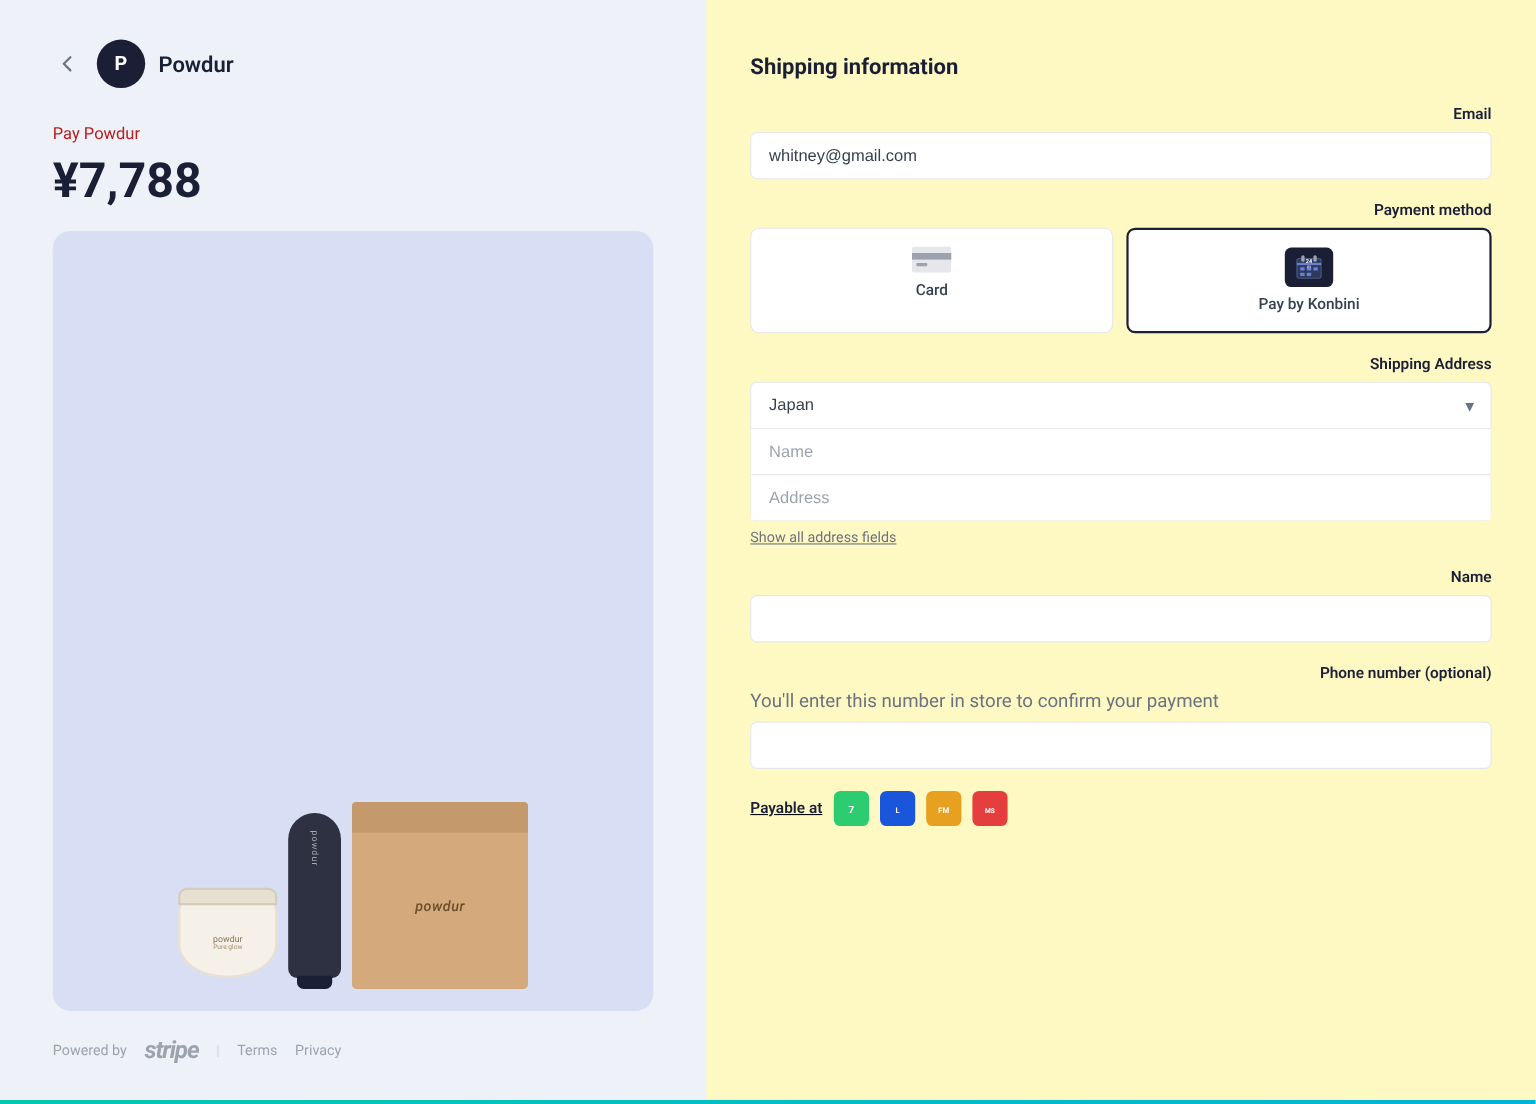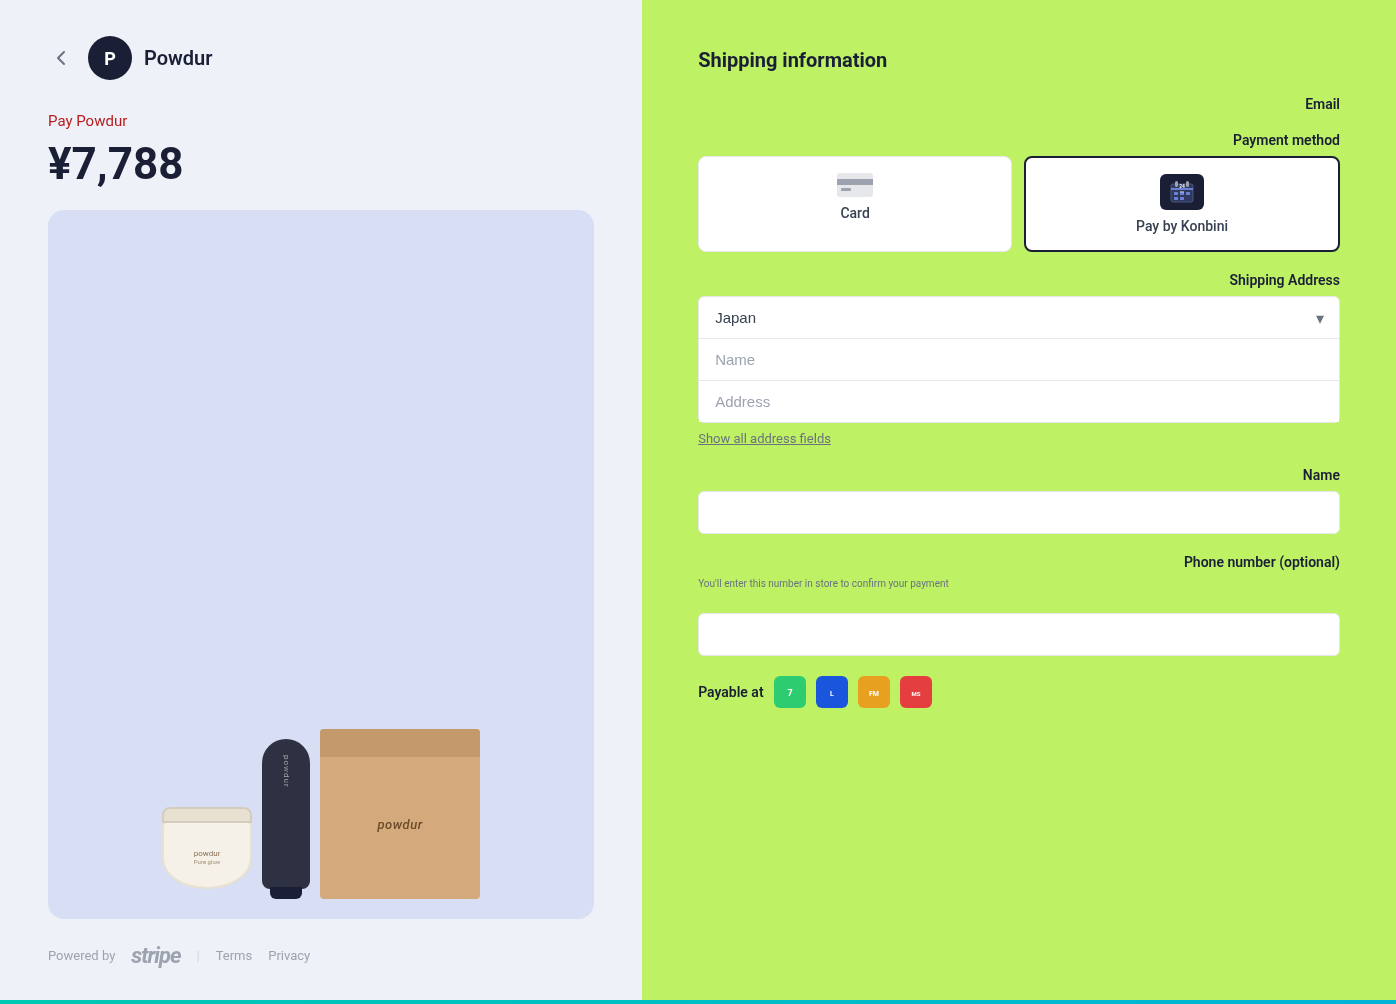--- a/index.html
+++ b/index.html
@@ -209,22 +209,22 @@
     }
     .footer-link {
       color: #9ca3af;
       text-decoration: none;
       cursor: pointer;
     }
 
     
     .right-panel {
       width: 54%;
-      background: #bef264;
-      padding: 48px 56px;
+      background: #fef9c3;
+      padding: 48px 40px;
       overflow-y: auto;
     }
 
     .section-title {
       font-size: 20px;
       font-weight: 700;
       color: #1a1f36;
       margin-bottom: 24px;
     }
 
@@ -347,20 +347,21 @@
       width: 36px;
       height: 24px;
     }
 
     
     .payable-at-row {
       display: flex;
       align-items: center;
       gap: 10px;
       margin-top: 8px;
+      text-decoration: underline;
     }
     .payable-label {
       font-size: 14px;
       font-weight: 600;
       color: #1a1f36;
     }
     .store-badge {
       width: 32px;
       height: 32px;
       border-radius: 6px;
@@ -428,20 +429,21 @@
     <a class="footer-link">Terms</a>
     <a class="footer-link">Privacy</a>
   </div>
 </div>
 
 <div class="right-panel">
   <h2 class="section-title">Shipping information</h2>
 
   <div class="form-group">
     <label class="field-label">Email</label>
+    <input class="form-input" type="email" value="whitney@gmail.com" style="">
   </div>
 
   <div class="form-group">
     <label class="field-label">Payment method</label>
     <div class="payment-methods">
 
       <div class="payment-option">
         <svg class="card-icon-svg" viewBox="0 0 36 24" fill="none">
           <rect width="36" height="24" rx="3" fill="#e5e7eb"></rect>
           <rect y="6" width="36" height="6" fill="#9ca3af"></rect>
@@ -492,21 +494,21 @@
     <a class="show-fields-link">Show all address fields</a>
   </div>
 
   <div class="form-group">
     <label class="field-label">Name</label>
     <input class="form-input" type="text" placeholder="" style="">
   </div>
 
   <div class="form-group">
     <label class="field-label">Phone number (optional)</label>
-    <p style="font-size:10px;color:#6b7280;margin-bottom:24px;">You'll enter this number in store to confirm your payment</p>
+    <p style="font-size:17px;color:#6b7280;margin-bottom:8px;">You'll enter this number in store to confirm your payment</p>
     <input class="form-input" type="tel" placeholder="" style="">
   </div>
 
   <div class="payable-at-row">
     <span class="payable-label">Payable at</span>
 
     <div class="store-badge" style="background:#2ecc71;">
       <svg width="24" height="24" viewBox="0 0 24 24">
         <rect width="24" height="24" rx="4" fill="#2ecc71"></rect>
         <text x="12" y="16" fill="white" font-size="9" text-anchor="middle" font-weight="bold">7</text>

